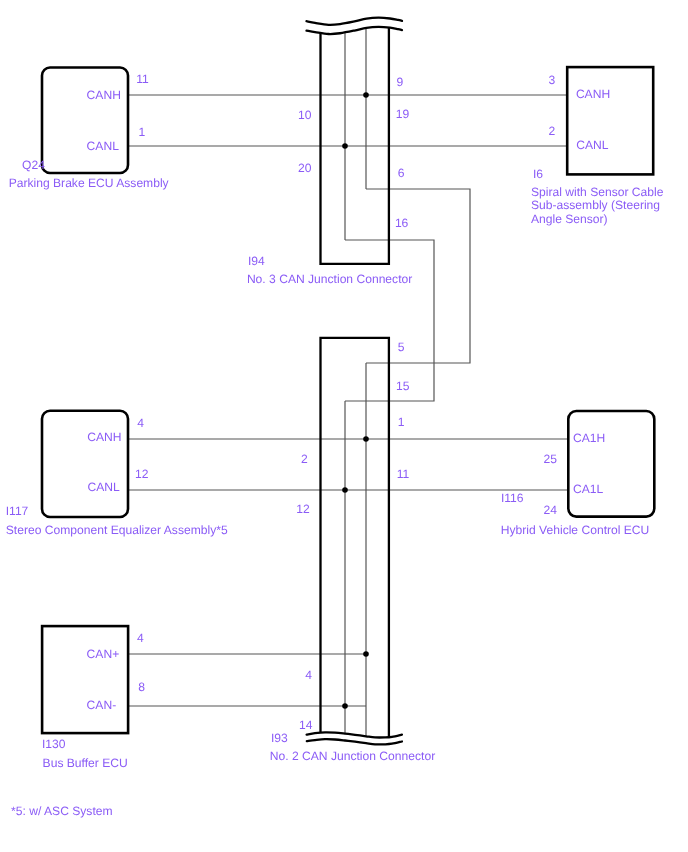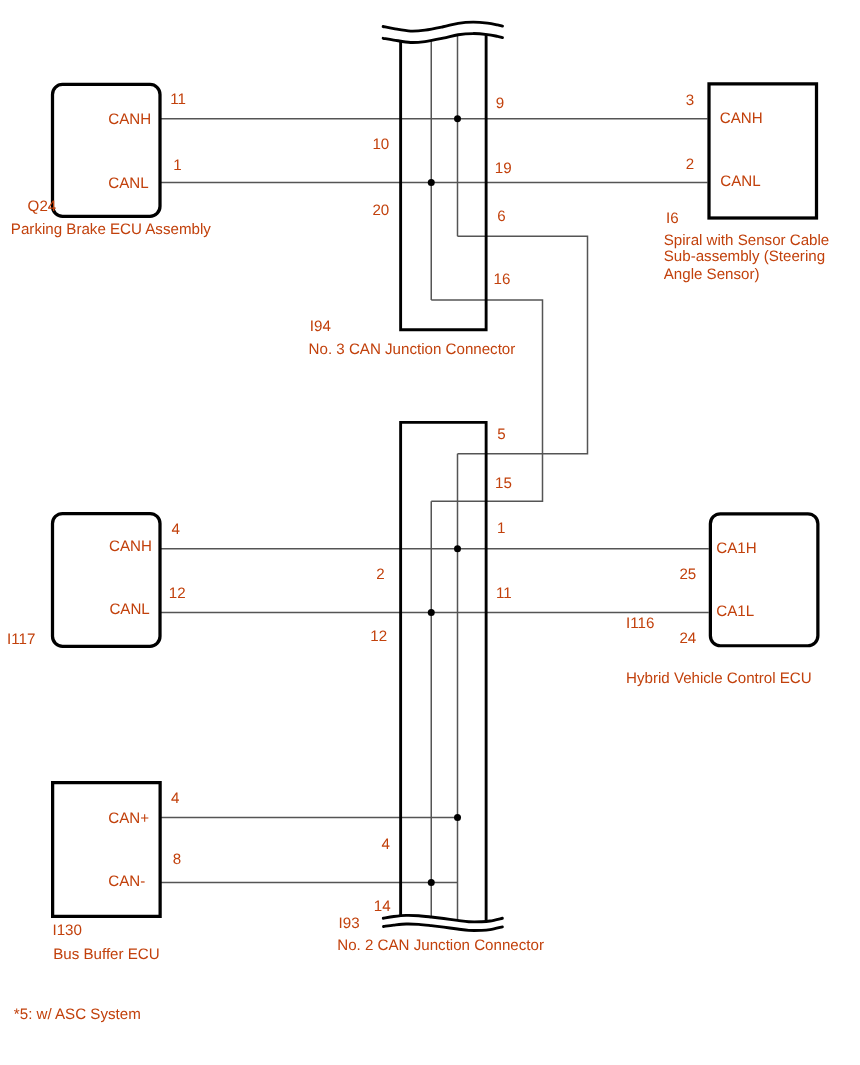--- a/index.html
+++ b/index.html
@@ -1,21 +1,21 @@
 <!DOCTYPE html>
 <html><head>
 <meta charset="utf-8">
 <title>CAN Communication System Wiring Diagram</title>
 <style>
   html,body{margin:0;padding:0;background:#ffffff;}
   body{width:688px;height:852px;font-family:"Liberation Sans",sans-serif;
        -webkit-font-smoothing:antialiased;}
   #stage{position:relative;width:688px;height:852px;overflow:hidden;background:#fff;}
   #wires{position:absolute;left:0;top:0;}
-  .lbl{position:absolute;white-space:pre;color:#c2410c;font-family:"Liberation Sans",sans-serif;
+  .lbl{position:absolute;white-space:pre;color:#8b5cf6;font-family:"Liberation Sans",sans-serif;
        -webkit-font-smoothing:antialiased;text-rendering:geometricPrecision;
        transform:translateZ(0);backface-visibility:hidden;}
   .pin-name{font-size:12.1px;line-height:12.1px;}
   .pin-num{font-size:12.1px;line-height:12.1px;}
   .ref{font-size:12.1px;line-height:12.1px;}
   .cname{font-size:12.1px;line-height:12.1px;}
   .foot{font-size:12.1px;line-height:12.1px;}
   .rt{width:60px;text-align:right;margin-top:36px;}
 </style>
 </head>
@@ -96,46 +96,47 @@
 <div class="lbl pin-name" style="left:576.2px;top:139.4px;">CANL</div>
 <div class="lbl pin-num" style="left:548.6px;top:73.9px;">3</div>
 <div class="lbl pin-num" style="left:548.6px;top:124.6px;">2</div>
 <div class="lbl ref" style="left:532.9px;top:168.0px;">I6</div>
 <div class="lbl cname" style="left:531.0px;top:186.1px;">Spiral with Sensor Cable</div>
 <div class="lbl cname" style="left:531.0px;top:199.4px;">Sub-assembly (Steering</div>
 <div class="lbl cname" style="left:531.0px;top:213.2px;">Angle Sensor)</div>
 <div class="lbl pin-num rt" style="left:251.4px;top:73px;">10</div>
 <div class="lbl pin-num" style="left:396.5px;top:75.7px;">9</div>
 <div class="lbl pin-num rt" style="left:251.4px;top:125.7px;">20</div>
-<div class="lbl pin-num" style="left:395.8px;top:128px;text-align:right;">19</div>
+<div class="lbl pin-num" style="left:395.8px;top:108px;text-align:right;">19</div>
 <div class="lbl pin-num" style="left:397.8px;top:166.8px;">6</div>
 <div class="lbl pin-num" style="left:394.9px;top:216.7px;">16</div>
 <div class="lbl ref" style="left:247.9px;top:254.6px;">I94</div>
 <div class="lbl cname" style="left:246.9px;top:272.8px;">No. 3 CAN Junction Connector</div>
 <div class="lbl pin-num" style="left:397.8px;top:341.1px;">5</div>
 <div class="lbl pin-num" style="left:396.0px;top:379.9px;">15</div>
 <div class="lbl pin-num rt" style="left:247.7px;top:416.8px;">2</div>
 <div class="lbl pin-num" style="left:397.7px;top:415.8px;">1</div>
 <div class="lbl pin-num rt" style="left:249.7px;top:467px;">12</div>
 <div class="lbl pin-num" style="left:396.8px;top:468.1px;">11</div>
 <div class="lbl pin-num rt" style="left:251.9px;top:632.8px;">4</div>
 <div class="lbl pin-num rt" style="left:252.5px;top:682.8px;">14</div>
 <div class="lbl ref" style="left:270.9px;top:731.8px;">I93</div>
 <div class="lbl cname" style="left:269.8px;top:749.9px;">No. 2 CAN Junction Connector</div>
 <div class="lbl pin-name" style="left:87.2px;top:430.8px;">CANH</div>
 <div class="lbl pin-name" style="left:87.5px;top:481.2px;">CANL</div>
 <div class="lbl pin-num" style="left:137.3px;top:416.8px;">4</div>
 <div class="lbl pin-num" style="left:135.1px;top:468.1px;">12</div>
 <div class="lbl ref" style="left:5.7px;top:504.9px;">I117</div>
+<div class="lbl cname" style="left:5.8px;top:523.7px;">Stereo Component Equalizer Assembly*5</div>
 <div class="lbl pin-name" style="left:573.0px;top:432.4px;">CA1H</div>
 <div class="lbl pin-name" style="left:573.0px;top:483.4px;">CA1L</div>
 <div class="lbl pin-num rt" style="left:497px;top:416.9px;">25</div>
 <div class="lbl pin-num rt" style="left:497px;top:467.9px;">24</div>
 <div class="lbl ref" style="left:500.9px;top:492px;">I116</div>
-<div class="lbl cname" style="left:500.8px;top:524px;margin-top:12px;">Hybrid Vehicle Control ECU</div>
+<div class="lbl cname" style="left:500.8px;top:524px;">Hybrid Vehicle Control ECU</div>
 <div class="lbl pin-name" style="left:86.6px;top:647.8px;">CAN+</div>
 <div class="lbl pin-name" style="left:86.6px;top:699.4px;">CAN-</div>
 <div class="lbl pin-num" style="left:136.9px;top:631.9px;">4</div>
 <div class="lbl pin-num" style="left:138.2px;top:681.1px;">8</div>
 <div class="lbl ref" style="left:42.0px;top:737.9px;">I130</div>
 <div class="lbl cname" style="left:42.6px;top:756.8px;">Bus Buffer ECU</div>
 <div class="lbl foot" style="left:11.1px;top:805.4px;">*5: w/ ASC System</div>
 
 </div>
 

